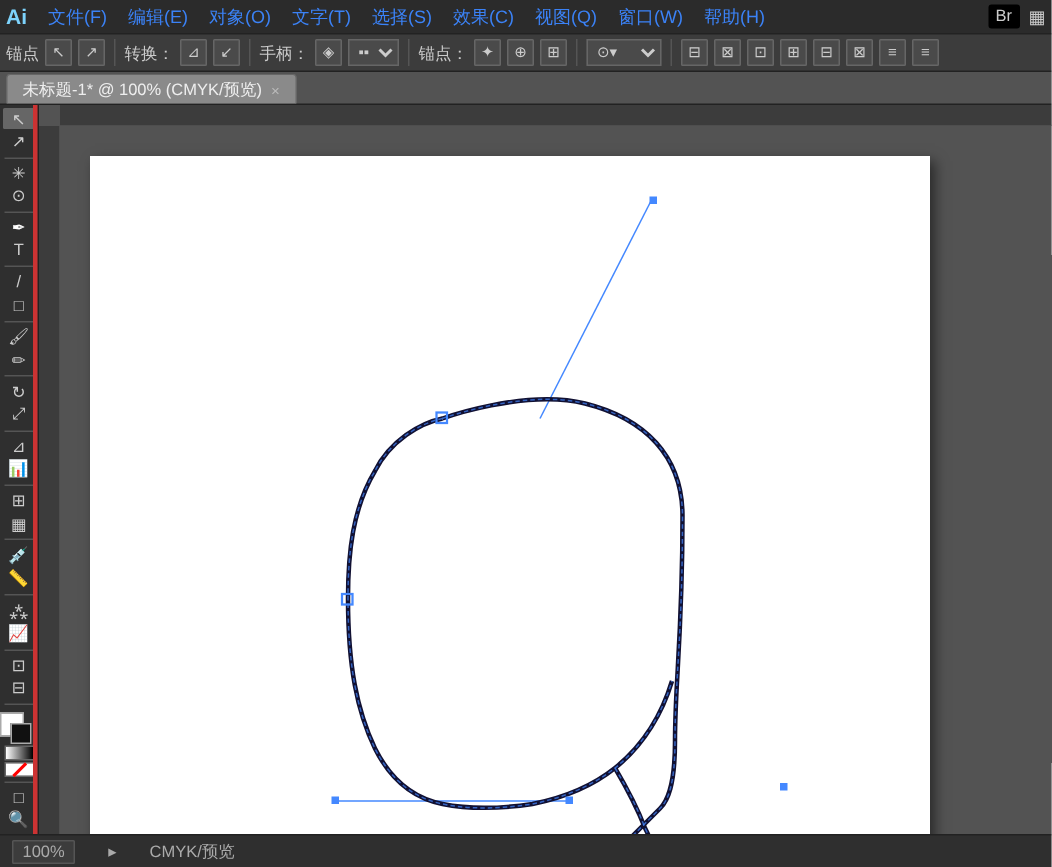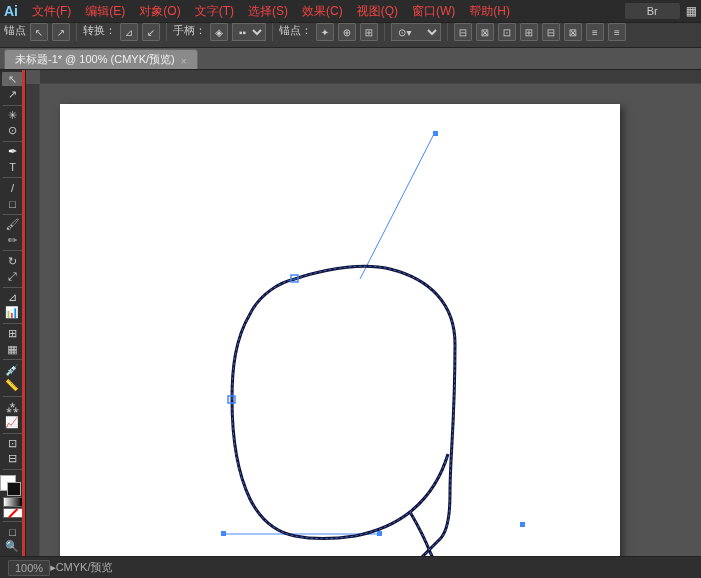--- a/index.html
+++ b/index.html
@@ -1,25 +1,25 @@
 <!DOCTYPE html>
 <html><head>
   <meta charset="utf-8">
   <style>
     * { margin: 0; padding: 0; box-sizing: border-box; }
     body { width: 701px; height: 578px; overflow: hidden; background: #535353; font-family: 'Microsoft YaHei', Arial, sans-serif; font-size: 12px; color: #ccc; user-select: none; }
 
     
     #menubar { display: flex; align-items: center; height: 22px; background: #2b2b2b; padding: 0 4px; gap: 2px; }
     #menubar .logo { color: #7dd3fc; font-weight: bold; font-size: 14px; margin-right: 6px; }
-    #menubar .menu-item { color: #ef4444; font-size: 12px; padding: 0 6px; cursor: pointer; height: 22px; line-height: 22px; }
-    #menubar .br-btn { margin-left: auto; background: #404040; color: #ccc; font-size: 11px; padding: 2px 22px; border-radius: 2px; }
-
-    
-    #toolbar { display: flex; align-items: flex-start; height: 26px; background: #3c3c3c; border-top: 1px solid #222; border-bottom: 1px solid #222; padding: 0 4px; gap: 4px; }
+    #menubar .menu-item { color: #3b82f6; font-size: 12px; padding: 0 6px; cursor: pointer; height: 22px; line-height: 22px; }
+    #menubar .br-btn { margin-left: auto; background: #000000; color: #ccc; font-size: 11px; padding: 2px 5px; border-radius: 2px; }
+
+    
+    #toolbar { display: flex; align-items: center; height: 26px; background: #3c3c3c; border-top: 1px solid #222; border-bottom: 1px solid #222; padding: 0 4px; gap: 4px; }
     #toolbar .tool-label { color: #ccc; font-size: 11px; }
     #toolbar .tool-sep { width: 1px; height: 18px; background: #555; margin: 0 2px; }
     #toolbar .tool-icon { width: 18px; height: 18px; background: #4a4a4a; border: 1px solid #666; display: flex; align-items: center; justify-content: center; cursor: pointer; border-radius: 1px; font-size: 10px; }
     #toolbar .tool-select { background: #4a4a4a; border: 1px solid #666; color: #ccc; font-size: 10px; height: 18px; padding: 0 2px; }
 
     
     #tabbar { display: flex; align-items: center; height: 22px; background: #535353; border-bottom: 1px solid #222; padding-left: 4px; }
     #tabbar .tab { background: #8a8a8a; color: #eee; font-size: 11px; padding: 2px 10px; border-radius: 3px 3px 0 0; border: 1px solid #666; border-bottom: none; display: flex; align-items: flex-end; gap: 6px; cursor: pointer; }
     #tabbar .tab .close { font-size: 10px; color: #bbb; cursor: pointer; }
 
@@ -33,21 +33,21 @@
     .lt-sep { width: 20px; height: 1px; background: #555; margin: 2px 0; }
 
     
     #canvas-area { flex: 1; background: #535353; overflow: hidden; position: relative; display: flex; align-items: flex-start; justify-content: flex-start; }
     #ruler-top { position: absolute; top: 0; left: 14px; right: 0; height: 14px; background: #3c3c3c; border-bottom: 1px solid #222; }
     #ruler-left { position: absolute; top: 14px; left: 0; width: 14px; bottom: 0; background: #3c3c3c; border-right: 1px solid #222; }
     #canvas-wrapper { position: absolute; top: 14px; left: 14px; right: 0; bottom: 0; overflow: hidden; }
     #canvas { background: white; position: absolute; top: 20px; left: 20px; width: 560px; height: 480px; box-shadow: 3px 3px 8px rgba(0,0,0,0.5); }
 
     
-    #statusbar { height: 22px; background: #2f2f2f; border-top: 1px solid #222; display: flex; align-items: center; padding: 0 8px; gap: 0; font-size: 11px; color: #aaa; }
+    #statusbar { height: 22px; background: #2f2f2f; border-top: 1px solid #222; display: flex; align-items: center; padding: 0 8px; gap: 22px; font-size: 11px; color: #aaa; }
     .status-field { background: #3c3c3c; border: 1px solid #555; padding: 1px 6px; border-radius: 1px; font-size: 11px; }
   </style>
 </head>
 <body>
 
 <div id="menubar">
   <span class="logo">Ai</span>
   <span class="menu-item">文件(F)</span>
   <span class="menu-item">编辑(E)</span>
   <span class="menu-item">对象(O)</span>

